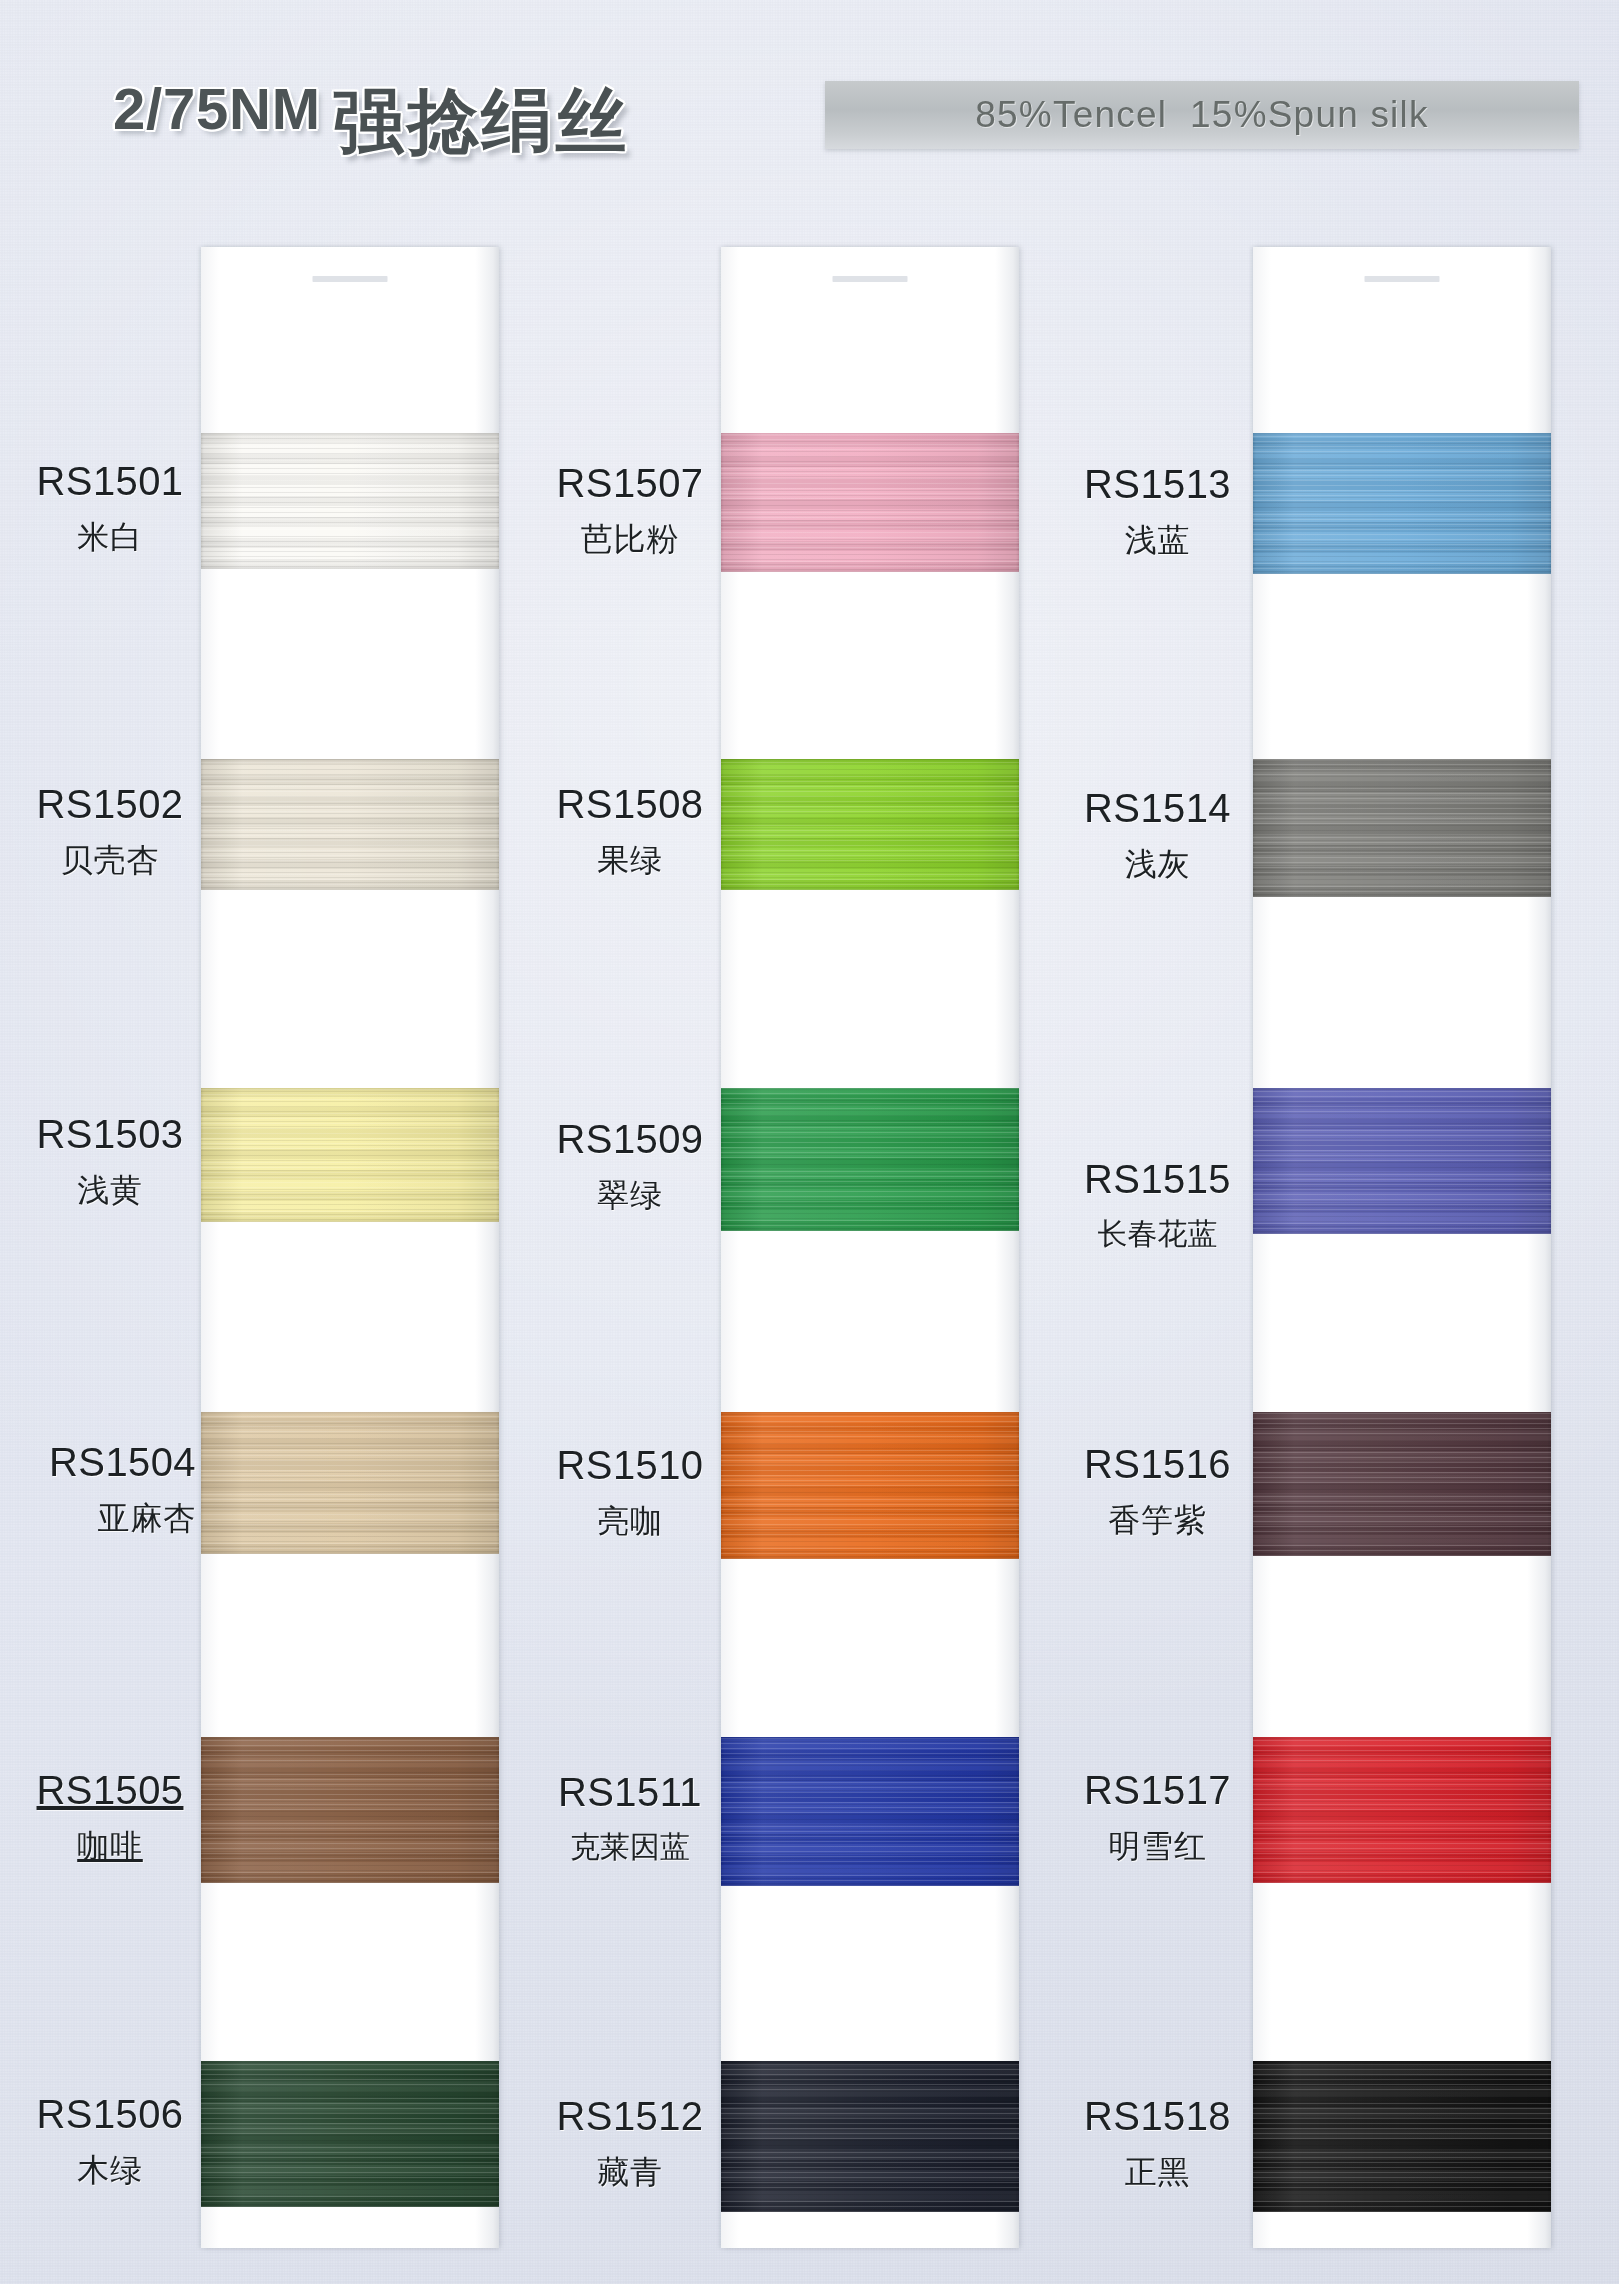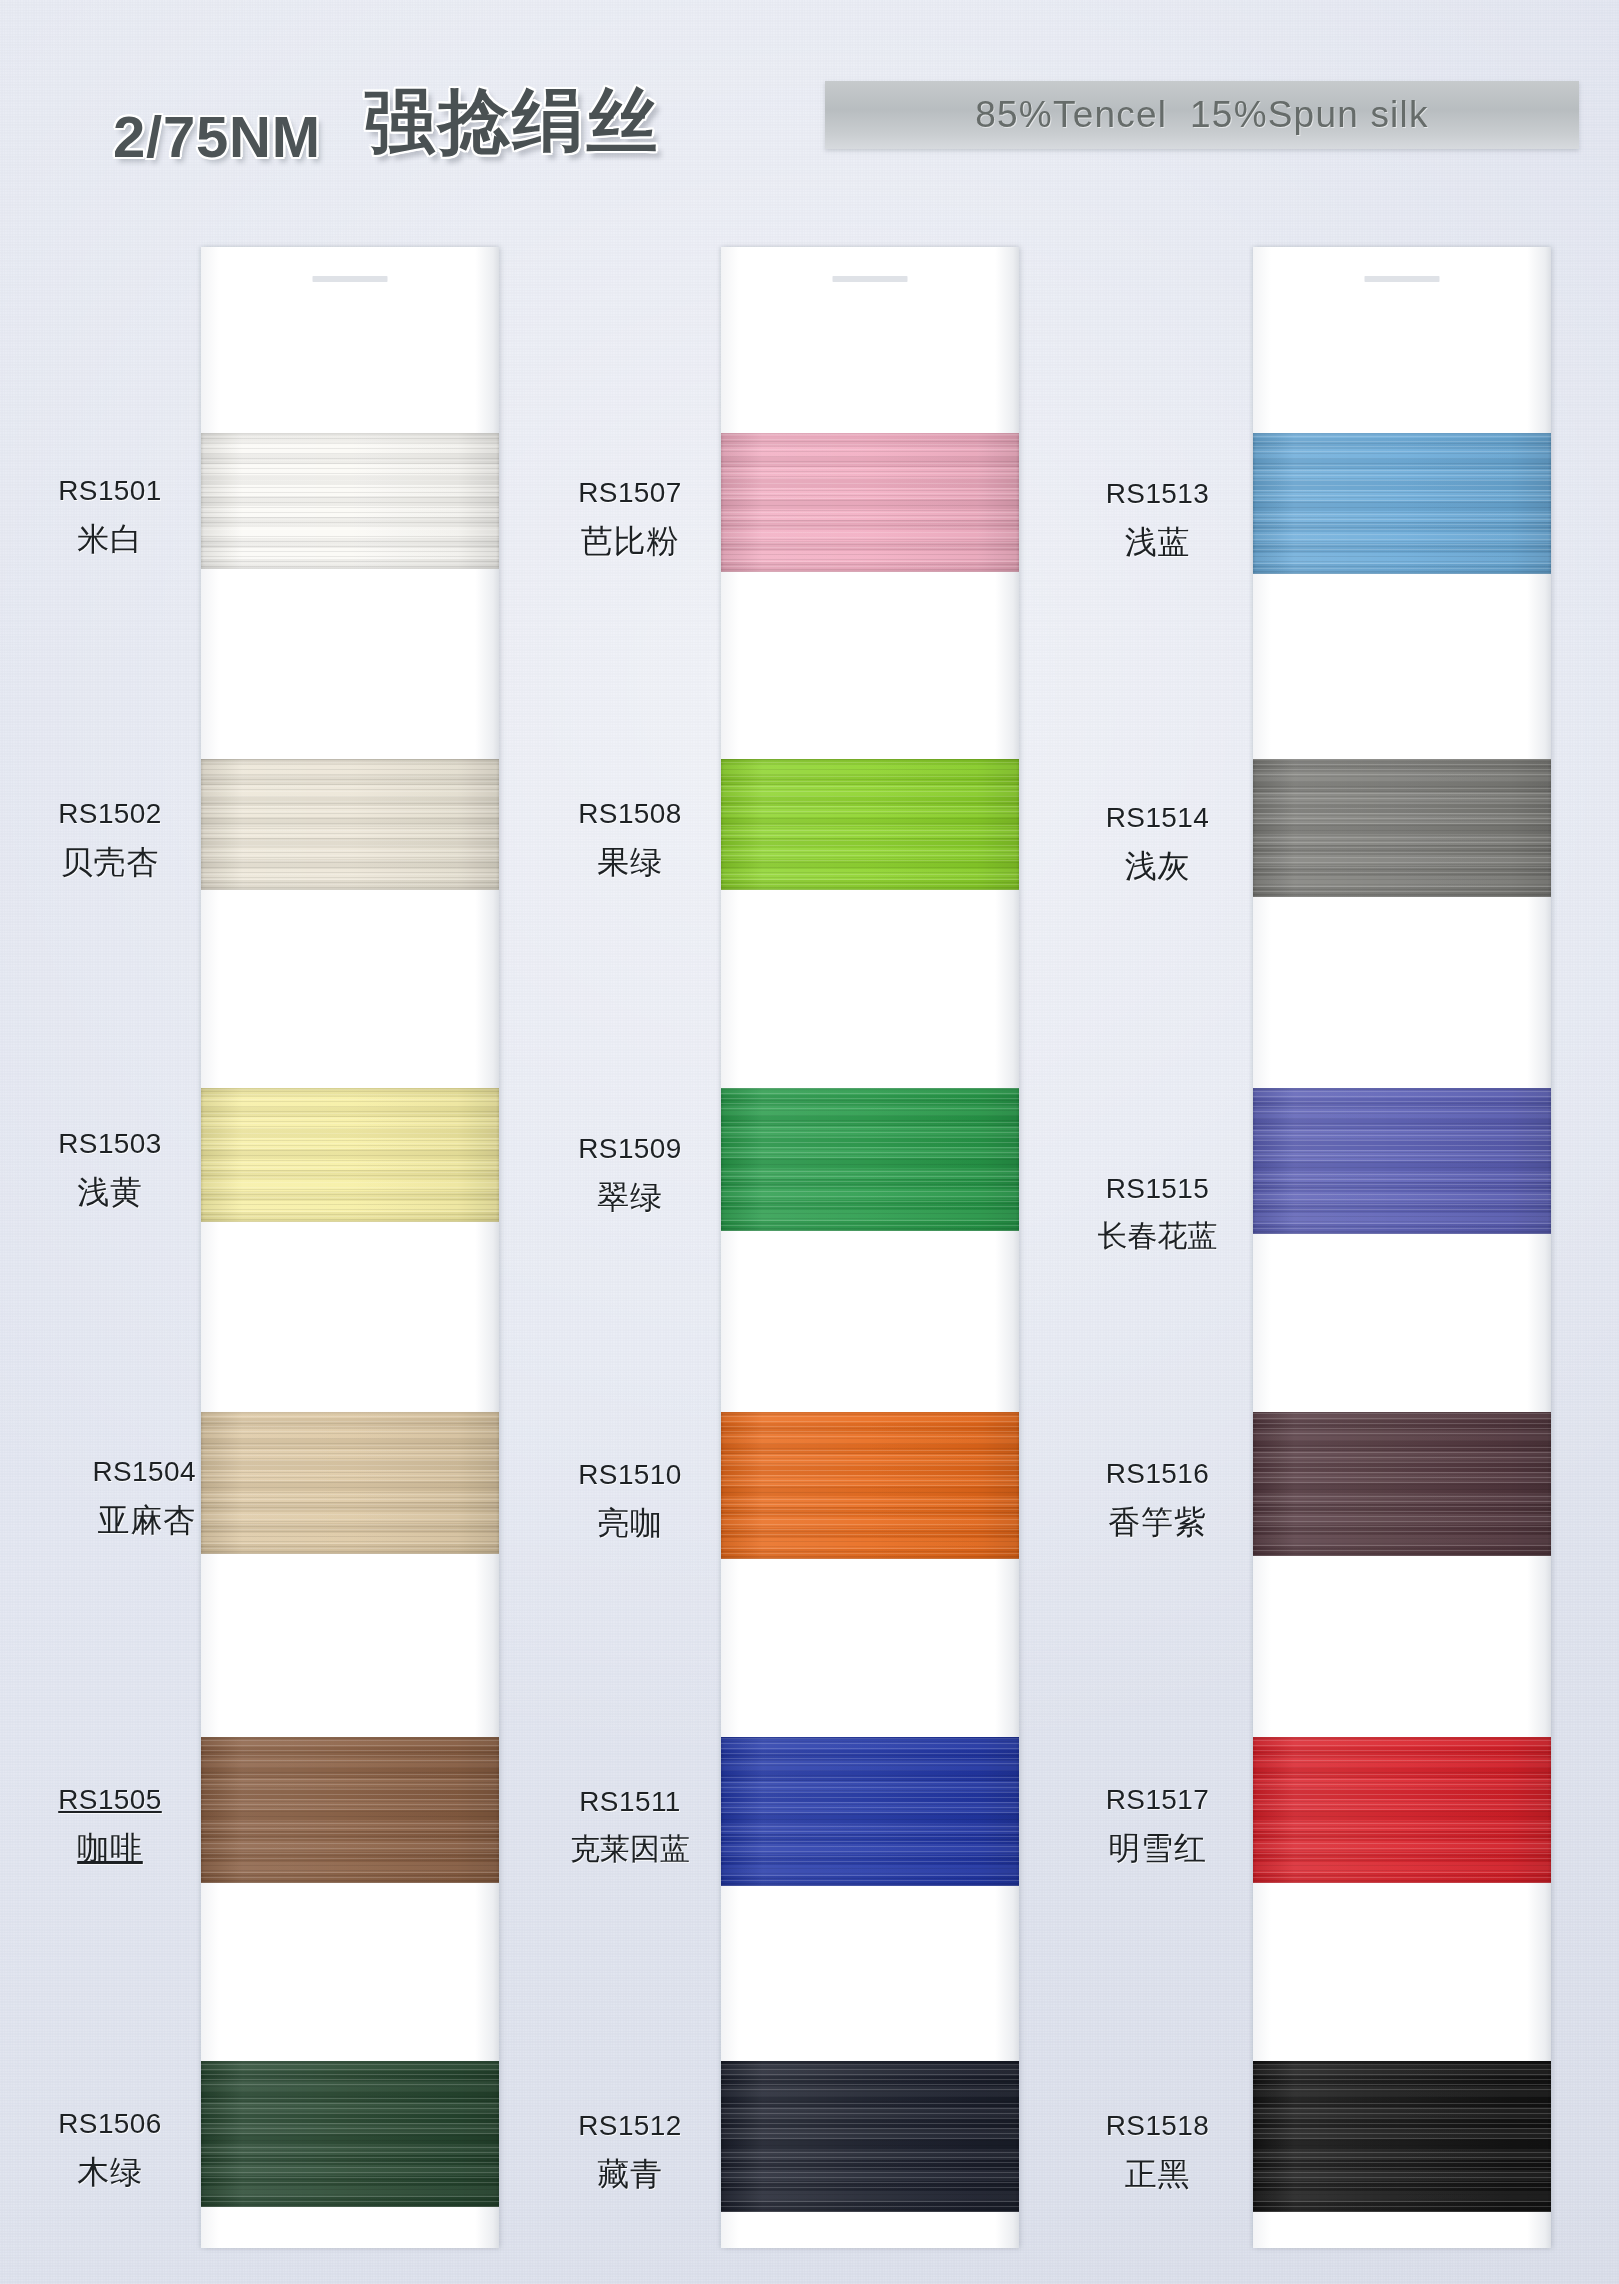--- a/index.html
+++ b/index.html
@@ -38,22 +38,22 @@
     top: 0; left: 0;
     width: 1620px;
     height: 186px;
   }
 
   #title-block {
     position: absolute;
     left: 113px;
     top: 75px;
     display: flex;
-    align-items: flex-end;
-    gap: 43px;
+    align-items: flex-start;
+    gap: 12px;
     white-space: nowrap;
   }
 
   .title-code {
     font-size: 58px;
     font-weight: bold;
     letter-spacing: 0.8px;
     color: #4d5456;
     text-shadow:
       -1.6px -1.6px 0 #ffffff,
@@ -187,24 +187,23 @@
     left: 0;
     width: 172px;
     text-align: center;
     line-height: 1.14;
     color: #1d2124;
     text-shadow: 0.8px 0.8px 0 rgba(255,255,255,0.85);
   }
   #col-2 .swatch-label { width: 181px; }
 
   .swatch-code {
-    font-size: 28px;
+    font-size: 40px;
     letter-spacing: 0.4px;
     white-space: nowrap;
-    margin-top: 16px;
   }
   .swatch-name {
     font-size: 32px;
     letter-spacing: 0.8px;
     margin-top: 14px;
     white-space: nowrap;
   }
   .swatch-name.long { font-size: 30px; letter-spacing: 0px; }
 </style>
 </head>

